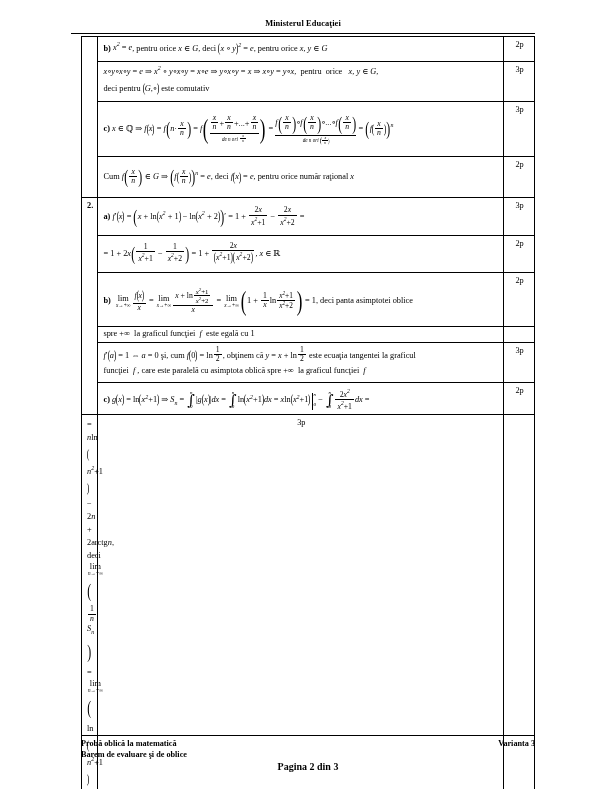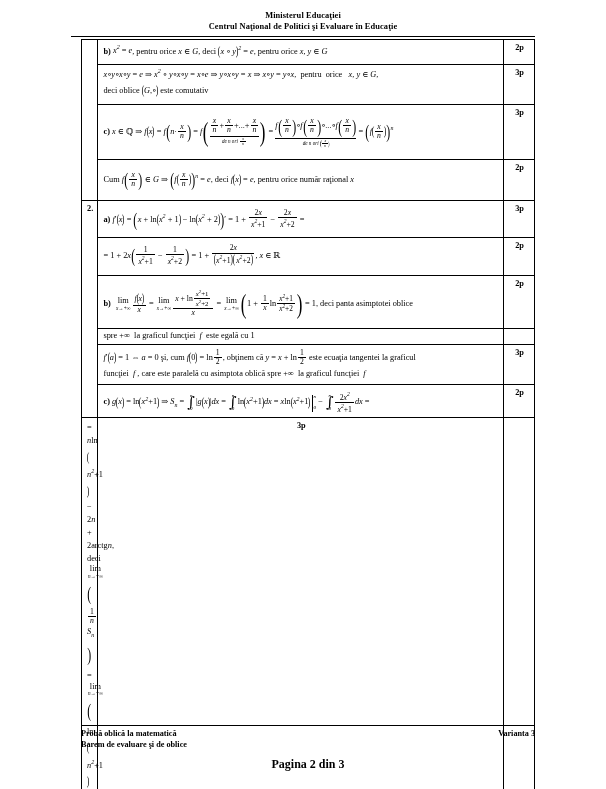--- a/index.html
+++ b/index.html
@@ -7,21 +7,21 @@
     margin: 0; padding: 0;
     background: #ffffff;
   }
   body {
     width: 606px; height: 789px;
     font-family: "Liberation Serif", "DejaVu Serif", serif;
     color: #000000;
     position: relative;
     overflow: hidden;
   }
-  .page { padding: 0 0; width: 606px; height: 789px; position: relative; }
+  .page { padding: 8px 0; width: 606px; height: 789px; position: relative; }
 
   
   .doc-header {
     text-align: center;
     padding-top: 11px;
     line-height: 1.28;
   }
   .doc-header .line {
     font-size: 8.4px;
     font-weight: bold;
@@ -43,21 +43,21 @@
   table.barem td {
     border: 1px solid #000;
     vertical-align: top;
     padding: 2px 4px 3px 5px;
     font-size: 8.3px;
     line-height: 1.55;
   }
   td.numcol { width: 16px; border-right: 1.4px solid #000; text-align: left;
               font-weight: bold; padding-left: 3px; }
   td.bodycol { width: 394px; }
-  td.ptscol { width: 30px; text-align: center; font-weight: bold;
+  td.ptscol { width: 30px; text-align: center; font-weight: normal;
               border-left: 1.4px solid #000; font-size: 8.3px;
               font-family: "Liberation Serif", serif; margin-top: 32px; }
   tr.thickline > td { border-top: 1.4px solid #000; }
   td.nb { border-bottom: none; }
   td.nt { border-top: none; }
 
   
   .m { font-family: "Liberation Serif", serif; font-style: italic; }
   .mr { font-style: normal; }
   .lbl { font-weight: bold; font-style: normal; }
@@ -108,50 +108,49 @@
                 padding-top: .5px; }
 
   
   .footer {
     position: absolute; left: 81px; right: 71px; bottom: 17px;
   }
   .footer-rule { border-top: 1px solid #000; margin-bottom: 2px; }
   .footer-row { display: flex; justify-content: space-between;
                 font-size: 8.2px; font-weight: bold; line-height: 1.35; }
   .footer-left div { white-space: nowrap; }
-  .footer-page { text-align: center; font-size: 12px; font-weight: bold;
-                 margin-top: 7px; }
+  .footer-page { text-align: center; font-size: 10px; font-weight: bold;
+                 margin-top: 1px; }
 </style>
 </head>
 <body>
 
 <div class="page">
 
   <div class="doc-header">
     <div class="line">Ministerul Educaţiei</div>
-    <div class="line">Centrul Naţional de Politici şi Evaluare în Educaţie</div>
   </div>
   <div class="header-rule"></div>
 
   <table class="barem">
 
     <tbody>
         <tr>
       <td class="numcol nb" rowspan="4"></td>
       <td class="bodycol">
         <span class="lbl">b)</span>
         <span class="m"> x<sup class="e mr">2</sup> <span class="mr">=</span> e</span><span class="mr">, pentru orice </span><span class="m">x</span><span class="mr"> ∈ </span><span class="m">G</span><span class="mr">, deci </span><span class="paren">(</span><span class="m">x</span><span class="mr"> ∘ </span><span class="m">y</span><span class="paren">)</span><sup class="e mr">2</sup><span class="mr"> = </span><span class="m">e</span><span class="mr">, pentru orice </span><span class="m">x</span><span class="mr">, </span><span class="m">y</span><span class="mr"> ∈ </span><span class="m">G</span>
       </td>
       <td class="ptscol">2p</td>
     </tr>
 
     <tr>
       <td class="bodycol">
         <span class="m">x</span><span class="mr">∘</span><span class="m">y</span><span class="mr">∘</span><span class="m">x</span><span class="mr">∘</span><span class="m">y</span><span class="mr"> = </span><span class="m">e</span><span class="mr"> ⇒ </span><span class="m">x</span><sup class="e mr">2</sup><span class="mr"> ∘ </span><span class="m">y</span><span class="mr">∘</span><span class="m">x</span><span class="mr">∘</span><span class="m">y</span><span class="mr"> = </span><span class="m">x</span><span class="mr">∘</span><span class="m">e</span><span class="mr"> ⇒ </span><span class="m">y</span><span class="mr">∘</span><span class="m">x</span><span class="mr">∘</span><span class="m">y</span><span class="mr"> = </span><span class="m">x</span><span class="mr"> ⇒ </span><span class="m">x</span><span class="mr">∘</span><span class="m">y</span><span class="mr"> = </span><span class="m">y</span><span class="mr">∘</span><span class="m">x</span><span class="mr">,&nbsp; pentru&nbsp; orice&nbsp;&nbsp; </span><span class="m">x</span><span class="mr">, </span><span class="m">y</span><span class="mr"> ∈ </span><span class="m">G</span><span class="mr">,</span><br>
-        <span class="mr">deci oblice </span><span class="paren">(</span><span class="m">G</span><span class="mr">,∘</span><span class="paren">)</span><span class="mr"> este comutativ</span>
+        <span class="mr">deci pentru </span><span class="paren">(</span><span class="m">G</span><span class="mr">,∘</span><span class="paren">)</span><span class="mr"> este comutativ</span>
       </td>
       <td class="ptscol">3p</td>
     </tr>
 
     <tr class="thickline">
       <td class="bodycol" style="padding-top:6px;padding-bottom:6px;">
         <span class="lbl">c)</span>
         <span class="m"> x</span><span class="mr"> ∈ ℚ ⇒ </span><span class="m">f</span><span class="paren">(</span><span class="m">x</span><span class="paren">)</span><span class="mr"> = </span><span class="m">f</span><span class="paren big">(</span><span class="m">n</span><span class="mr">·</span><span class="frac"><span class="num m">x</span><span class="den m">n</span></span><span class="paren big">)</span><span class="mr"> = </span><span class="m">f</span><span class="paren huge">(</span><span class="ubr"><span class="content"><span class="frac"><span class="num m">x</span><span class="den m">n</span></span><span class="mr">+</span><span class="frac"><span class="num m">x</span><span class="den m">n</span></span><span class="mr">+...+</span><span class="frac"><span class="num m">x</span><span class="den m">n</span></span></span><span class="tag">de <span class="m">n</span> ori <span class="frac" style="font-size:74%"><span class="num m">x</span><span class="den m">n</span></span></span></span><span class="paren huge">)</span><span class="mr"> = </span><span class="ubr"><span class="content"><span class="m">f</span><span class="paren big">(</span><span class="frac"><span class="num m">x</span><span class="den m">n</span></span><span class="paren big">)</span><span class="mr">∘</span><span class="m">f</span><span class="paren big">(</span><span class="frac"><span class="num m">x</span><span class="den m">n</span></span><span class="paren big">)</span><span class="mr">∘...∘</span><span class="m">f</span><span class="paren big">(</span><span class="frac"><span class="num m">x</span><span class="den m">n</span></span><span class="paren big">)</span></span><span class="tag">de <span class="m">n</span> ori <span class="m">f</span><span class="paren" style="font-size:110%">(</span><span class="frac" style="font-size:74%"><span class="num m">x</span><span class="den m">n</span></span><span class="paren" style="font-size:110%">)</span></span></span><span class="mr"> = </span><span class="paren big">(</span><span class="m">f</span><span class="paren">(</span><span class="frac"><span class="num m">x</span><span class="den m">n</span></span><span class="paren">)</span><span class="paren big">)</span><sup class="e">n</sup>
       </td>
       <td class="ptscol">3p</td>

